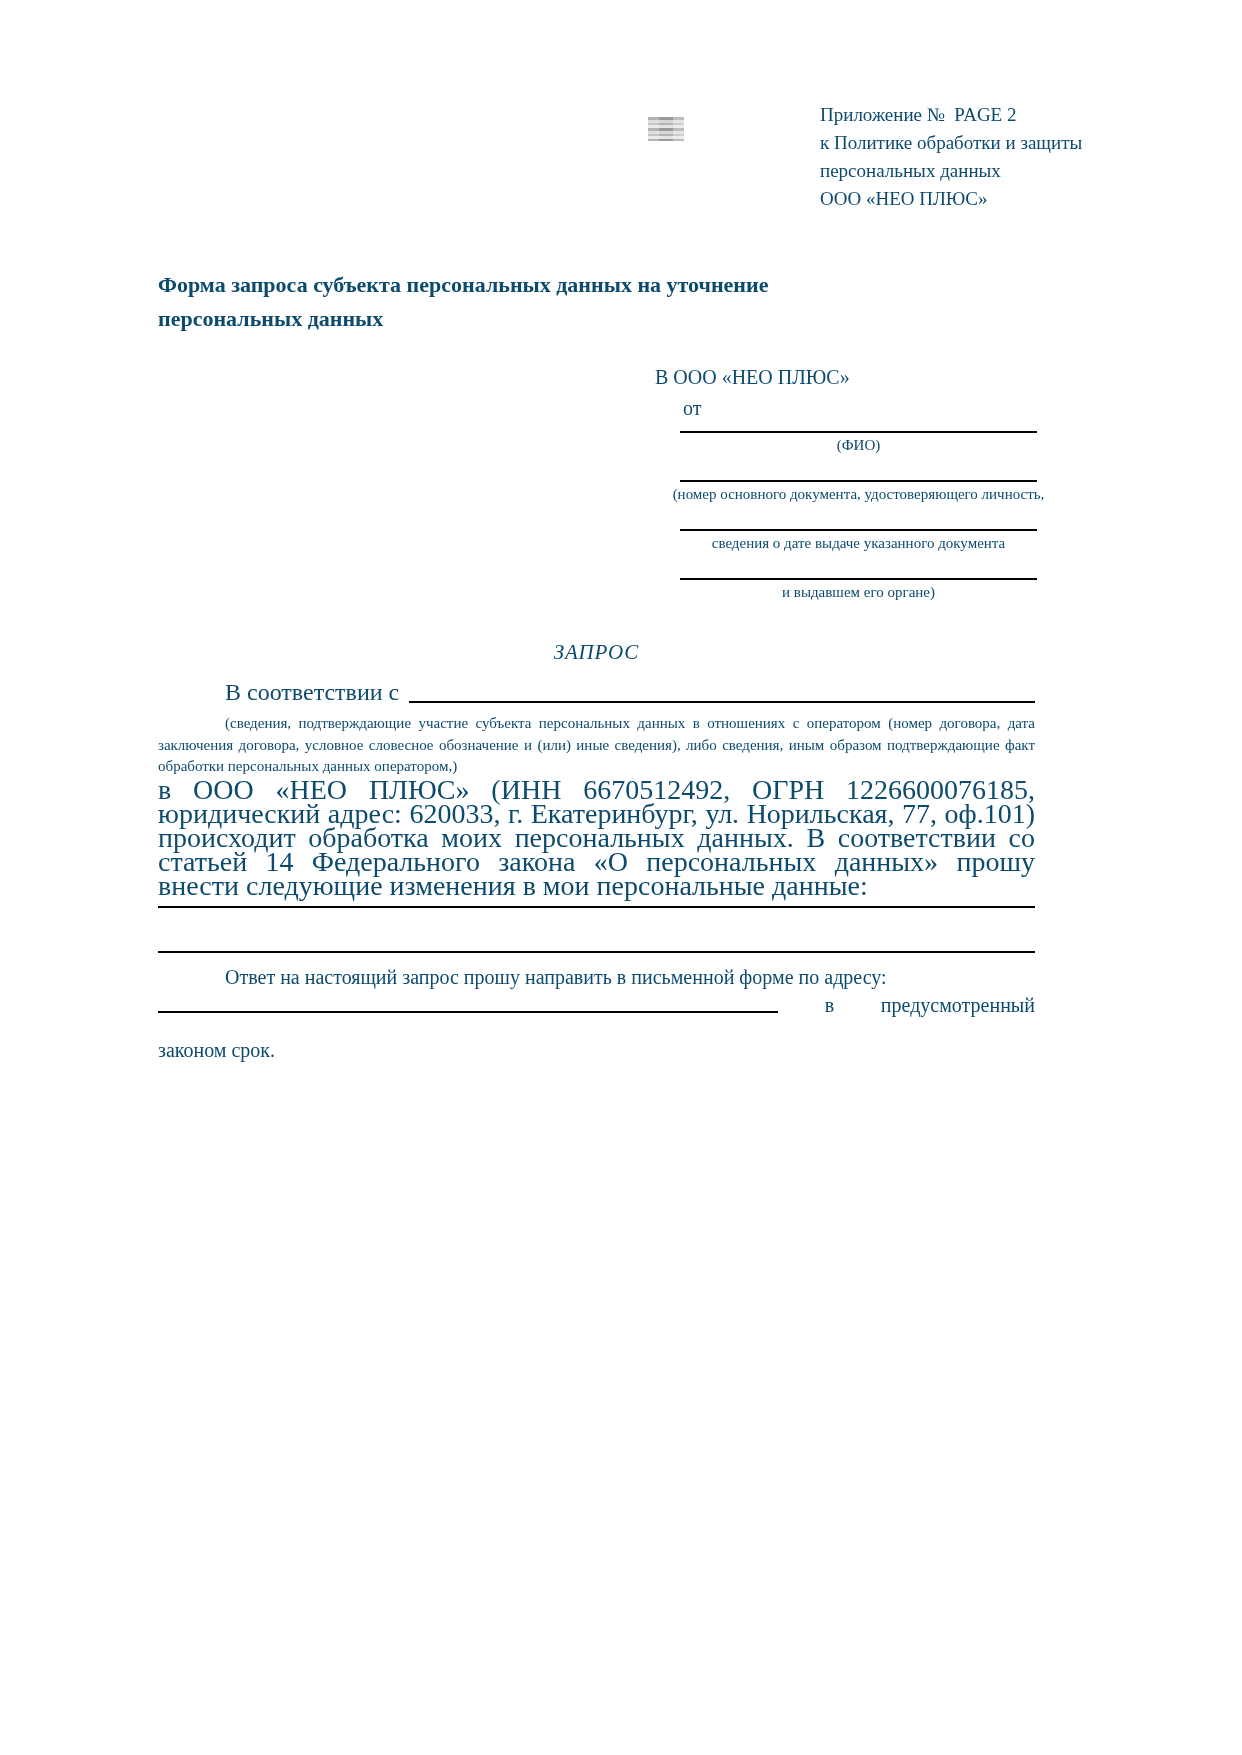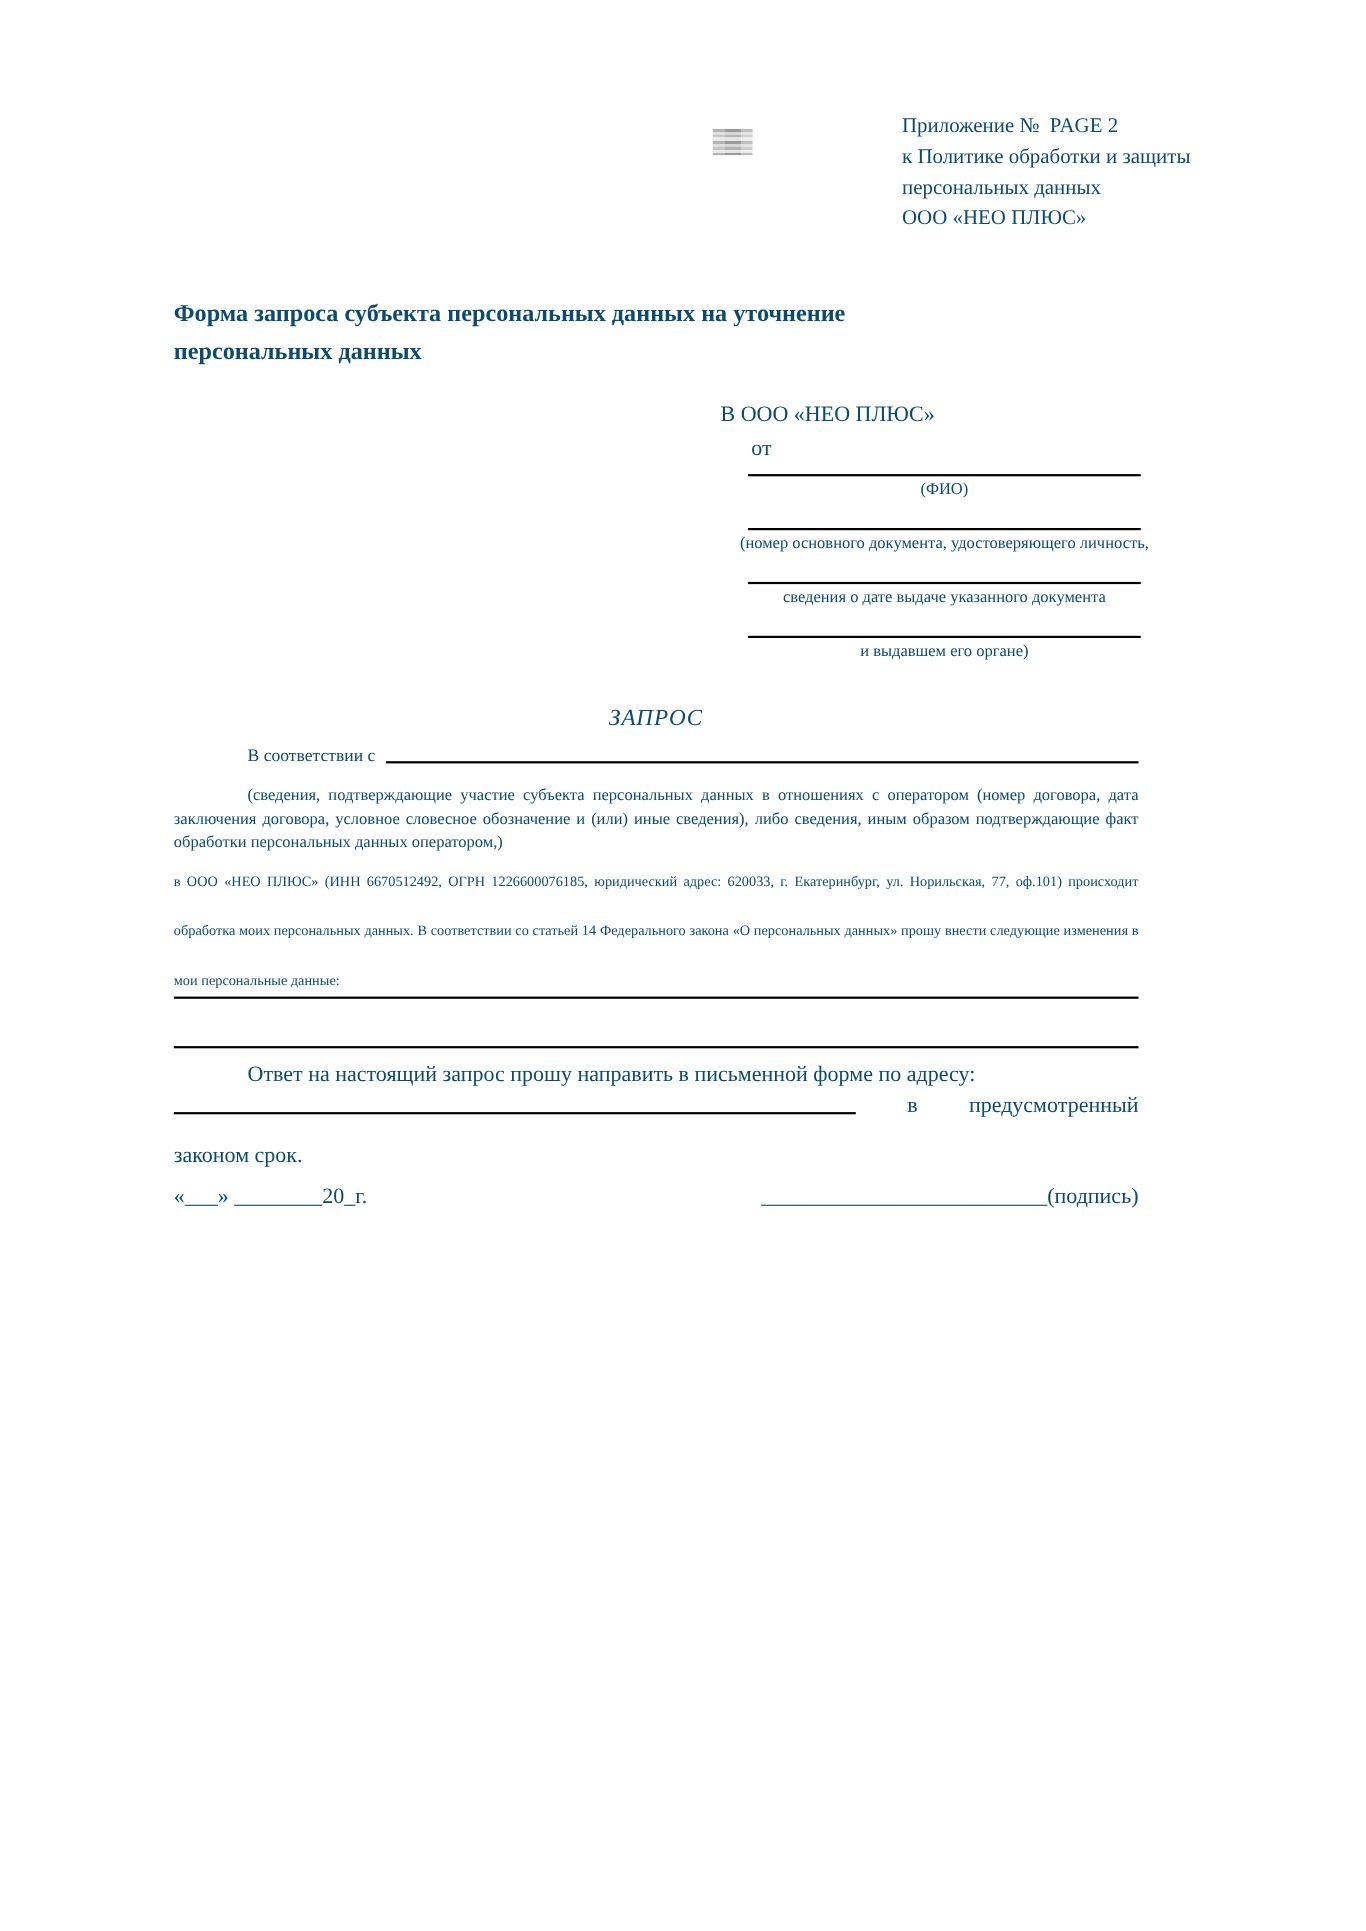--- a/index.html
+++ b/index.html
@@ -41,31 +41,31 @@
   .fill-field {
     border-top: 2px solid #000;
     padding-top: 4px;
     margin-bottom: 26px;
     display: flex; justify-content: center;
   }
   .fill-field .caption { font-size: 15px; white-space: nowrap; }
 
   
   .zapros { left: 158px; top: 640px; width: 877px; text-align: center; font-size: 21px; letter-spacing: 1px; font-style: italic; }
-  .intro-row { left: 158px; top: 679px; width: 877px; display: flex; align-items: flex-end; font-size: 16px; }
+  .intro-row { left: 158px; top: 679px; width: 877px; display: flex; align-items: flex-end; font-size: 24px; }
   .intro-row .lead { padding-left: 67px; white-space: nowrap; }
   .intro-row .fill-line { flex: 1; border-bottom: 2px solid #000; margin: 0 0 3px 10px; height: 1px; }
 
   .footnote {
     left: 158px; top: 713px; width: 877px;
     font-size: 15px; line-height: 21.5px; text-align: justify; text-indent: 67px;
   }
   .body-par {
     left: 158px; top: 778px; width: 877px;
-    font-size: 13px; line-height: 45px; text-align: justify;
+    font-size: 28px; line-height: 24px; text-align: justify;
   }
   .blank-line { width: 877px; left: 158px; border-top: 2px solid #000; height: 0; }
   .bl1 { top: 906px; } .bl2 { top: 951px; }
 
   .reply-l1 { left: 158px; top: 966px; width: 877px; font-size: 20px; text-indent: 67px; }
   .reply-l2 { left: 158px; top: 994px; width: 877px; font-size: 20px; display: flex; justify-content: space-between; align-items: flex-end; }
   .reply-l2 .addr-line { width: 620px; border-bottom: 2px solid #000; height: 1px; margin-bottom: 4px; }
   .reply-l3 { left: 158px; top: 1039px; font-size: 20px; }
 
   .sig-row { left: 158px; top: 1077px; width: 877px; font-size: 20px; display: flex; justify-content: space-between; }
@@ -123,18 +123,14 @@
   <div class="abs blank-line bl2"></div>
 
   <div class="abs reply-l1">Ответ на настоящий запрос прошу направить в письменной форме по адресу:</div>
   <div class="abs reply-l2">
     <span class="addr-line"></span>
     <span>в</span>
     <span>предусмотренный</span>
   </div>
   <div class="abs reply-l3">законом срок.</div>
 
-  <div class="abs sig-row">
-    <span>«___» ________20_г.</span>
-    <span class="sig-right"><span>__________________________</span><span>(подпись)</span></span>
-  </div>
 
 </div>
 
 </body></html>

